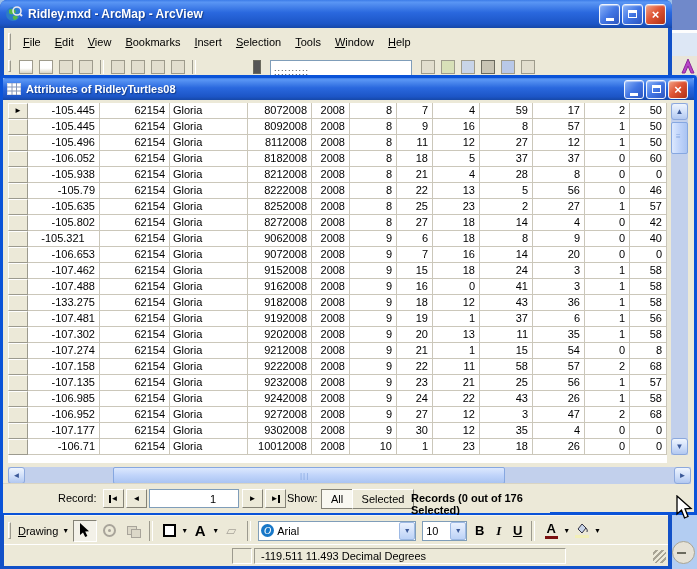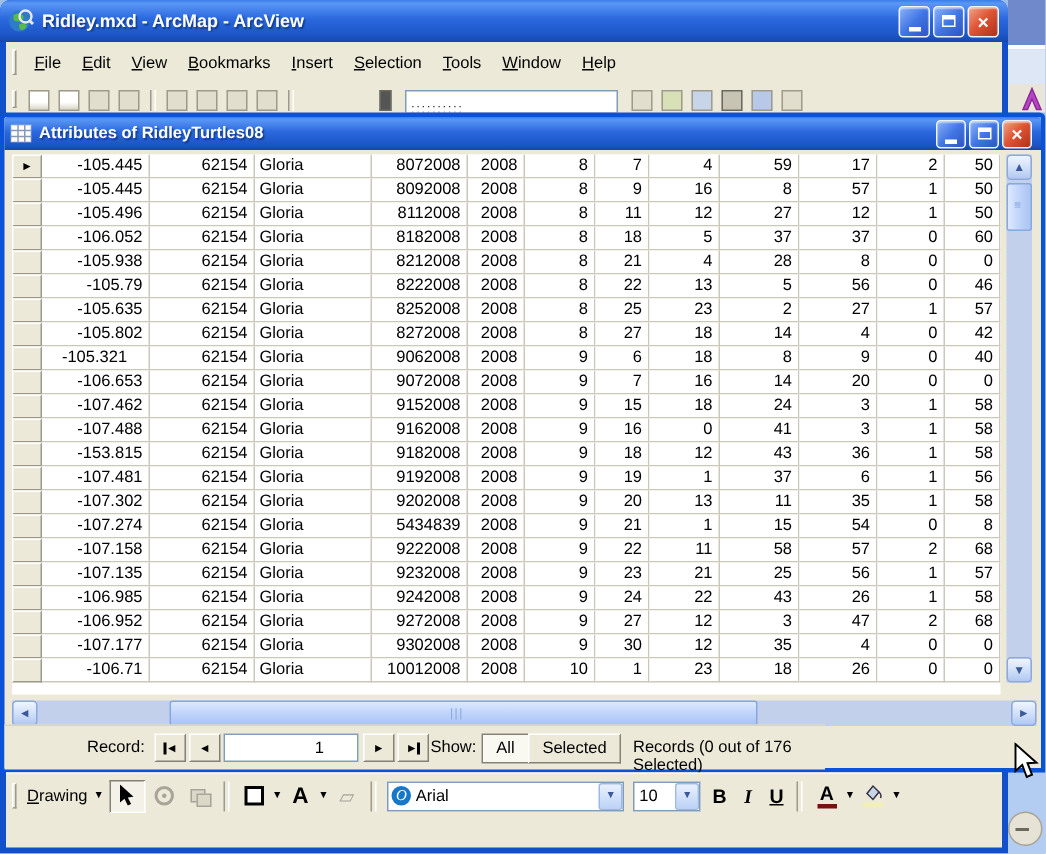--- a/index.html
+++ b/index.html
@@ -412,21 +412,21 @@
             <div class="cell" style="width: 47px; flex: 0 0 47px; text-align: right;">9</div>
             <div class="cell" style="width: 36px; flex: 0 0 36px; text-align: right;">16</div>
             <div class="cell" style="width: 47px; flex: 0 0 47px; text-align: right;">0</div>
             <div class="cell" style="width: 53px; flex: 0 0 53px; text-align: right;">41</div>
             <div class="cell" style="width: 52px; flex: 0 0 52px; text-align: right;">3</div>
             <div class="cell" style="width: 45px; flex: 0 0 45px; text-align: right;">1</div>
             <div class="cell" style="width: 37px; flex: 0 0 37px; text-align: right;">58</div>
           </div>
           <div class="trow">
             <div class="cell selcol selbtn"></div>
-            <div class="cell" style="width: 72px; flex: 0 0 72px; text-align: right;">-153.815</div>
+            <div class="cell" style="width: 72px; flex: 0 0 72px; text-align: right;">-133.275</div>
             <div class="cell" style="width: 70px; flex: 0 0 70px; text-align: right;">62154</div>
             <div class="cell" style="width: 78px; flex: 0 0 78px; text-align: left;">Gloria</div>
             <div class="cell" style="width: 64px; flex: 0 0 64px; text-align: right;">9182008</div>
             <div class="cell" style="width: 38px; flex: 0 0 38px; text-align: right;">2008</div>
             <div class="cell" style="width: 47px; flex: 0 0 47px; text-align: right;">9</div>
             <div class="cell" style="width: 36px; flex: 0 0 36px; text-align: right;">18</div>
             <div class="cell" style="width: 47px; flex: 0 0 47px; text-align: right;">12</div>
             <div class="cell" style="width: 53px; flex: 0 0 53px; text-align: right;">43</div>
             <div class="cell" style="width: 52px; flex: 0 0 52px; text-align: right;">36</div>
             <div class="cell" style="width: 45px; flex: 0 0 45px; text-align: right;">1</div>
@@ -460,21 +460,21 @@
             <div class="cell" style="width: 53px; flex: 0 0 53px; text-align: right;">11</div>
             <div class="cell" style="width: 52px; flex: 0 0 52px; text-align: right;">35</div>
             <div class="cell" style="width: 45px; flex: 0 0 45px; text-align: right;">1</div>
             <div class="cell" style="width: 37px; flex: 0 0 37px; text-align: right;">58</div>
           </div>
           <div class="trow">
             <div class="cell selcol selbtn"></div>
             <div class="cell" style="width: 72px; flex: 0 0 72px; text-align: right;">-107.274</div>
             <div class="cell" style="width: 70px; flex: 0 0 70px; text-align: right;">62154</div>
             <div class="cell" style="width: 78px; flex: 0 0 78px; text-align: left;">Gloria</div>
-            <div class="cell" style="width: 64px; flex: 0 0 64px; text-align: right;">5434839</div>
+            <div class="cell" style="width: 64px; flex: 0 0 64px; text-align: right;">9212008</div>
             <div class="cell" style="width: 38px; flex: 0 0 38px; text-align: right;">2008</div>
             <div class="cell" style="width: 47px; flex: 0 0 47px; text-align: right;">9</div>
             <div class="cell" style="width: 36px; flex: 0 0 36px; text-align: right;">21</div>
             <div class="cell" style="width: 47px; flex: 0 0 47px; text-align: right;">1</div>
             <div class="cell" style="width: 53px; flex: 0 0 53px; text-align: right;">15</div>
             <div class="cell" style="width: 52px; flex: 0 0 52px; text-align: right;">54</div>
             <div class="cell" style="width: 45px; flex: 0 0 45px; text-align: right;">0</div>
             <div class="cell" style="width: 37px; flex: 0 0 37px; text-align: right;">8</div>
           </div>
           <div class="trow">
@@ -591,21 +591,21 @@
     <div class="abs" id="record-bar">
       <span class="lbl" style="left:55px;">Record:</span>
       <span class="recbtn" style="left:100px;"><span class="tribar"></span>◄</span>
       <span class="recbtn" style="left:123px;">◄</span>
       <input id="record-input" type="text" value="1" style="">
       <span class="recbtn" style="left:239px;">►</span>
       <span class="recbtn" style="left:262px;">►<span class="tribar"></span></span>
       <span class="lbl" style="left:284px;">Show:</span>
       <span class="showbtn" id="show-all">All</span>
       <span class="showbtn" id="show-selected">Selected</span>
-      <span class="lbl" style="left:419px;">Records (0 out of 176 Selected)</span>
+      <span class="lbl" style="left:408px;font-weight:bold;">Records (0 out of 176 Selected)</span>
     </div>
   </div>
 
   <div class="abs" id="drawing-toolbar">
     <span class="grip"></span>
     <span class="dlabel">Drawing</span>
     <span class="dd-arrow" style="margin-right:4px;">▼</span>
     <span class="tbtn pressed">
       <svg width="12" height="15" viewBox="0 0 12 15">
         <path d="M1 0 L1 12 L4 9.5 L6.2 14 L8.4 13 L6.2 8.6 L10 8.2 Z" fill="#000"></path>
@@ -658,17 +658,24 @@
         <svg width="14" height="11" viewBox="0 0 14 11">
             <path d="M3 6 L7 1 L11 5 L7 10 Z" fill="#C8D4E8" stroke="#334" stroke-width="1"></path>
             <path d="M11 5 Q13 7 12 9" fill="none" stroke="#334" stroke-width="1"></path>
           </svg>
         <span class="bucketbar"></span>
       </span>
     </span>
     <span class="dd-arrow">▼</span>
   </div>
 
+  <div class="abs" id="status-bar">
+    <span class="spanel" style="left:228px;width:20px;"></span>
+    <span class="spanel" style="left:250px;width:312px;padding-left:6px;">
+      <span>-119.511  11.493 Decimal Degrees</span>
+    </span>
+    <span id="resize-grip"></span>
+  </div>
 
   <svg id="mouse-pointer" width="18" height="26" viewBox="0 0 18 26">
     <path d="M2 1 L2 19 L6.5 15 L9.5 23 L13 21.5 L10 13.8 L16 13.5 Z" fill="#fff" stroke="#000" stroke-width="1.3"></path>
   </svg>
 </div>
 
 </body></html>

